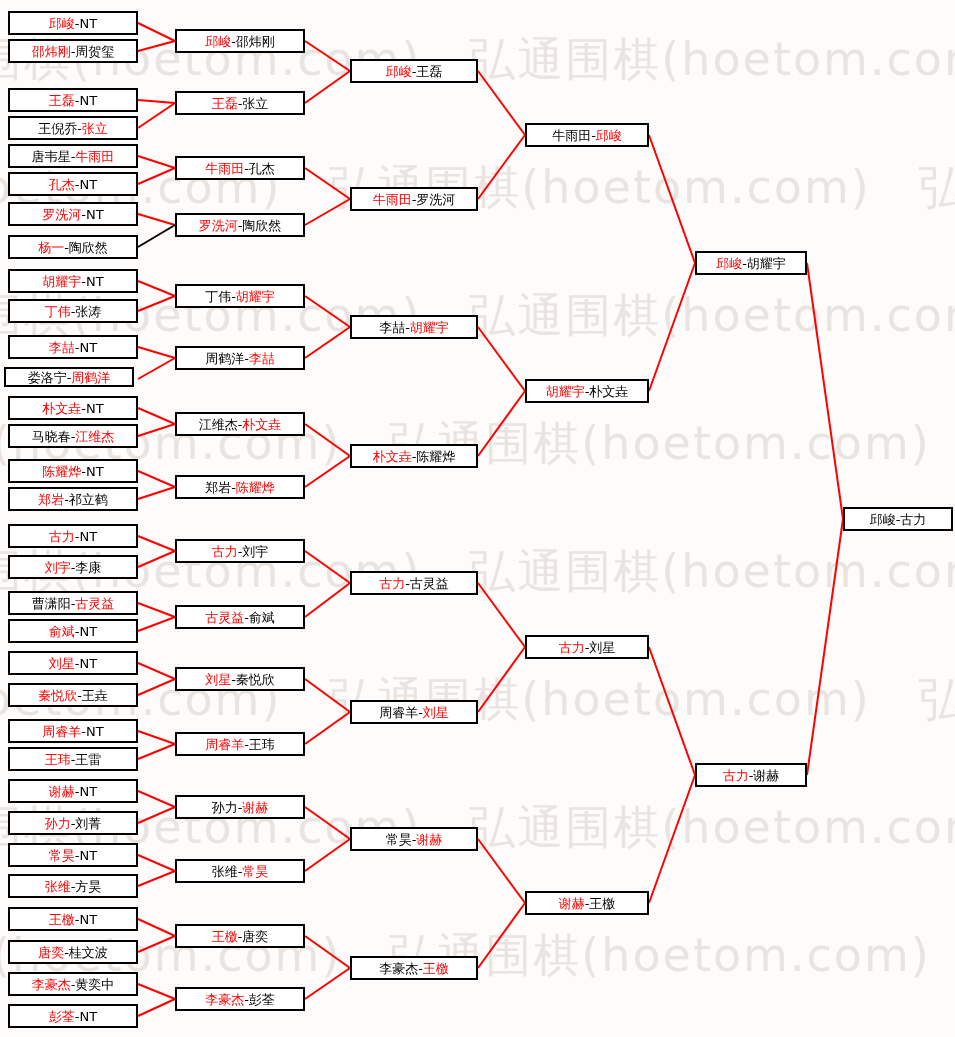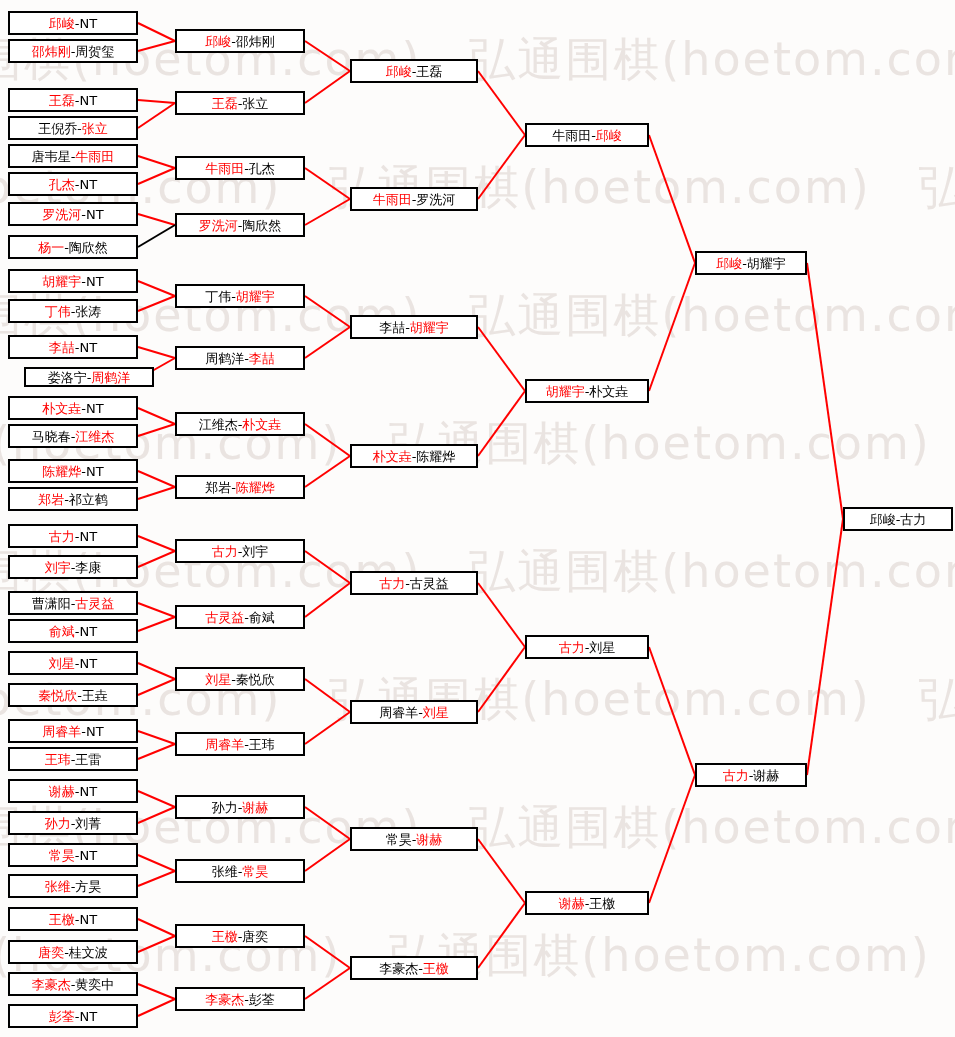--- a/index.html
+++ b/index.html
@@ -174,21 +174,21 @@
       <div class="match-box" style="left: 8px; top: 299px; width: 130px; height: 24px;">
         <span class="win">丁伟</span>
         <span>-</span>
         <span>张涛</span>
       </div>
       <div class="match-box" style="left: 8px; top: 335px; width: 130px; height: 24px;">
         <span class="win">李喆</span>
         <span>-</span>
         <span>NT</span>
       </div>
-      <div class="match-box" style="left: 24px; top: 367px; width: 130px; height: 20px;">
+      <div class="match-box" style="left: 4px; top: 367px; width: 130px; height: 20px;">
         <span>娄洛宁</span>
         <span>-</span>
         <span class="win">周鹤洋</span>
       </div>
       <div class="match-box" style="left: 8px; top: 396px; width: 130px; height: 24px;">
         <span class="win">朴文垚</span>
         <span>-</span>
         <span>NT</span>
       </div>
       <div class="match-box" style="left: 8px; top: 424px; width: 130px; height: 24px; align-items: center;">

